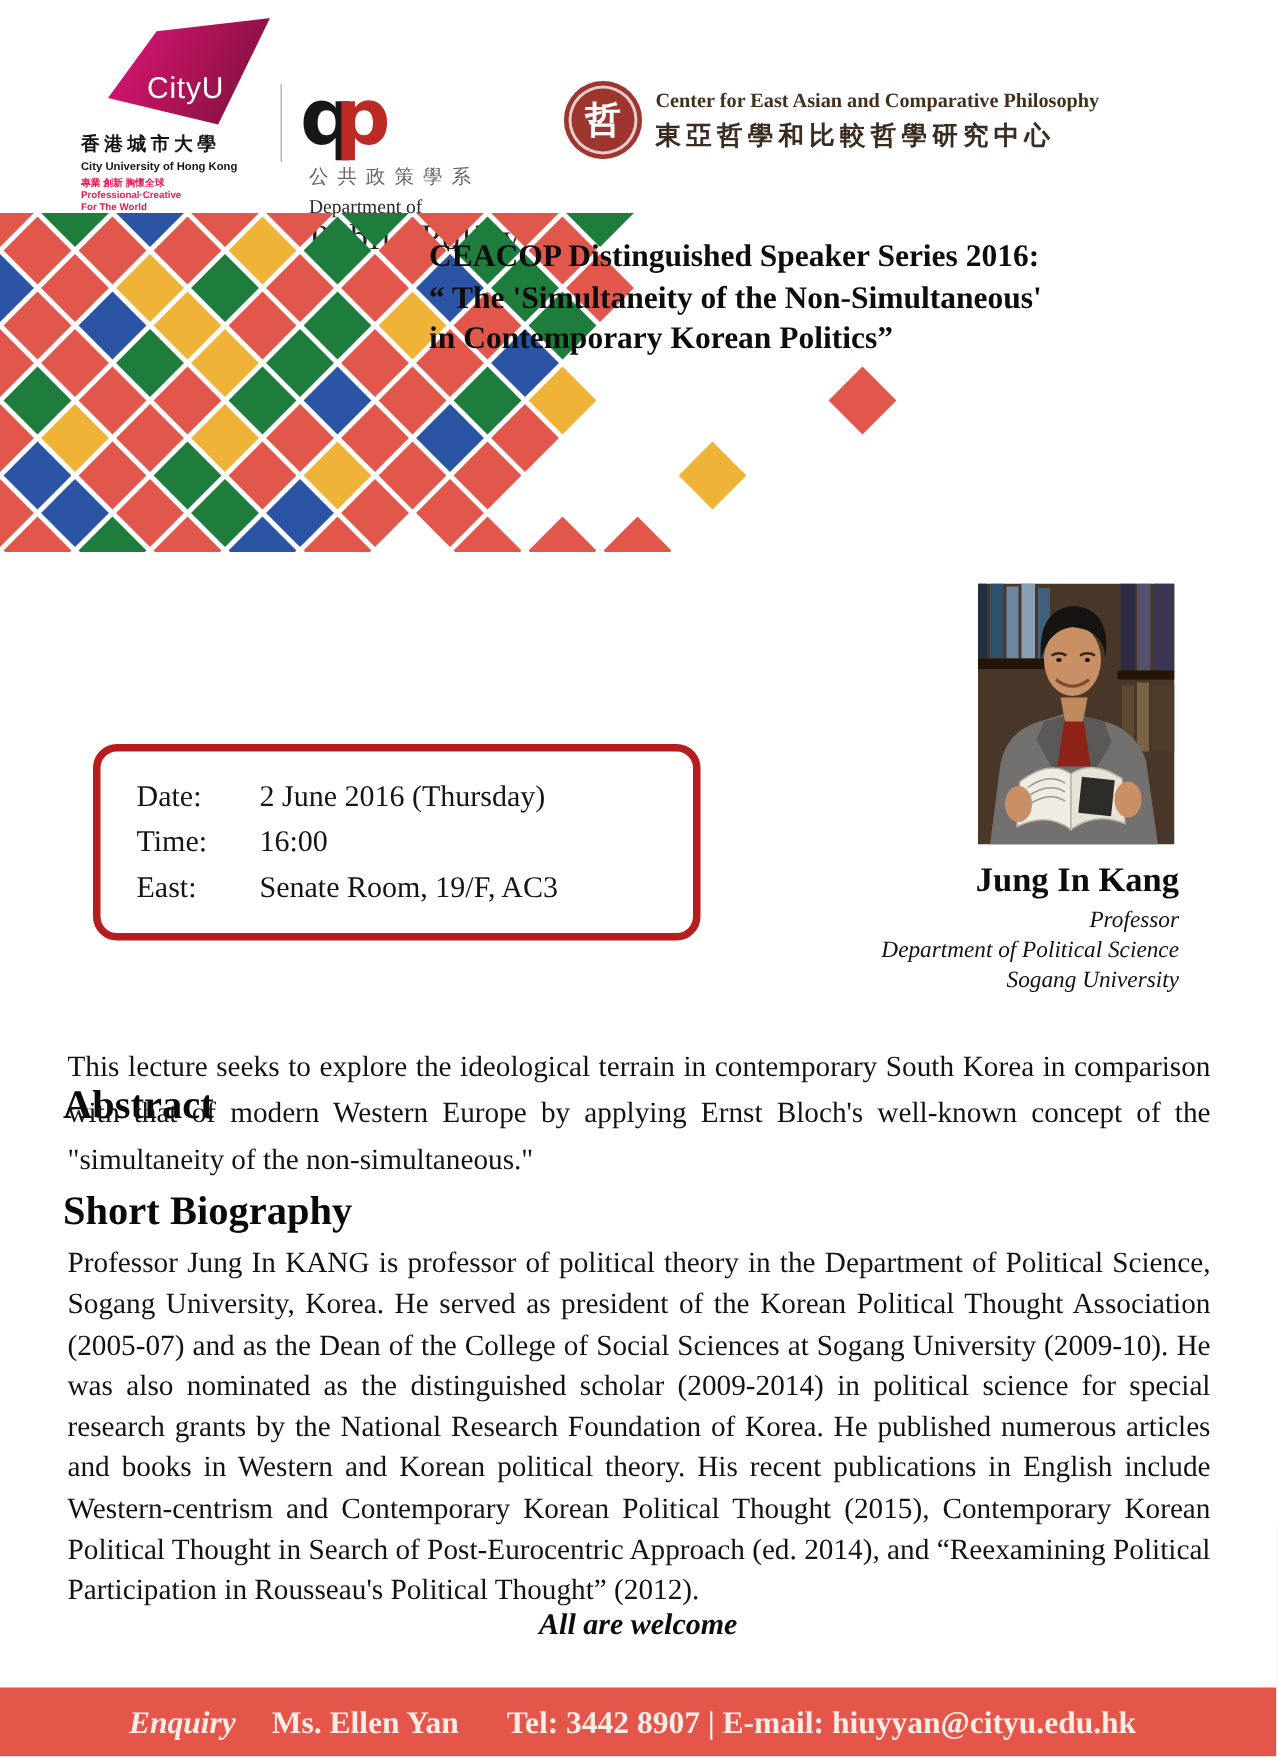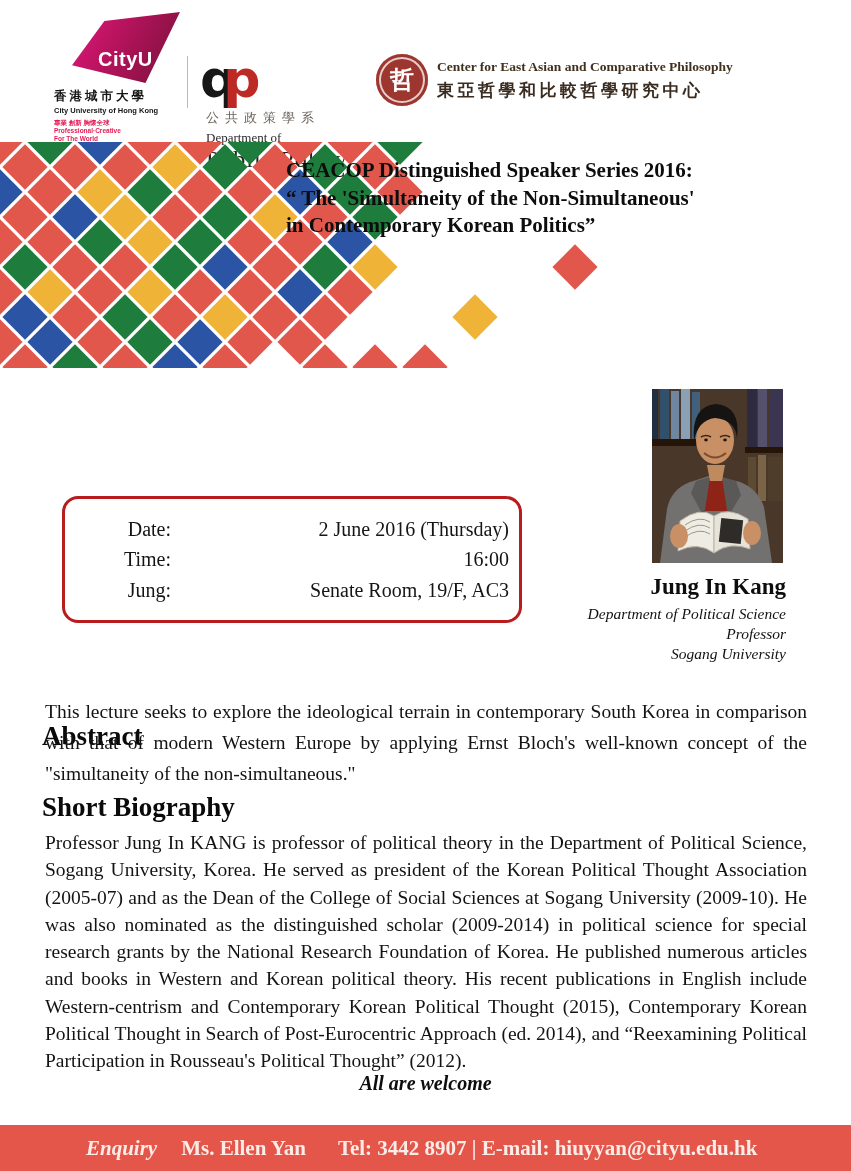--- a/index.html
+++ b/index.html
@@ -5,21 +5,21 @@
   html,body{margin:0;padding:0;background:#e9e9e9;}
   .page{position:relative;width:851px;height:1171px;background:#ffffff;overflow:hidden;
         font-family:"Liberation Serif","DejaVu Serif",serif;color:#151515;}
 
   
   .hdr-cityu{position:absolute;left:54px;top:12px;width:135px;}
   .cityu-mark{position:relative;width:108px;height:74px;margin-left:18px;
     background:linear-gradient(118deg,#e0187b 0%,#b5135c 42%,#741238 100%);
     clip-path:polygon(0% 72%,30% 12%,100% 0%,68% 96%);}
   .cityu-mark span{position:absolute;left:26px;top:36px;color:#fff;font-family:"Liberation Sans",sans-serif;
-    font-size:20px;font-weight:bold;letter-spacing:.5px;}
+    font-size:20px;font-weight:normal;letter-spacing:.5px;}
   .cityu-zh{font-size:12.5px;font-weight:bold;letter-spacing:3px;margin-top:2px;font-family:Liberation Mono, monospace;}
   .cityu-en{font-size:7.5px;font-weight:bold;font-family:"Liberation Sans",sans-serif;margin-top:1px;}
   .cityu-motto{color:#e61a54;font-family:"Liberation Sans",sans-serif;font-weight:bold;font-size:6.5px;line-height:1.25;margin-top:4px;}
   .hdr-divider{position:absolute;left:187px;top:56px;width:1px;height:52px;background:#b9b9b9;}
 
   .hdr-pp{position:absolute;left:200px;top:48px;display:flex;align-items:flex-start;flex-direction:column;}
   .pp-mark{font-family:"DejaVu Sans",sans-serif;font-weight:bold;font-size:52px;line-height:.9;letter-spacing:-14px;margin-top:8px;width:72px;}
   .pp-mark .q{color:#171717;}
   .pp-mark .p{color:#bd2a26;}
   .pp-text{margin-left:6px;}
@@ -38,21 +38,21 @@
   
   .band{position:absolute;left:0;top:142px;width:851px;height:226px;overflow:hidden;}
   .dm{position:absolute;transform:rotate(45deg);}
 
   
   .banner-title{position:absolute;right:5px;top:157px;width:560px;
     font-size:21px;font-weight:bold;line-height:1.32;color:#0d0d0d;z-index:2;}
 
   
   .event-title{position:absolute;left:45px;top:383px;width:600px;font-size:23px;font-weight:bold;line-height:1.42;color:#0d0d0d;}
-  .details-box{position:absolute;left:62px;top:496px;width:460px;border:3px solid #b91c1c;border-radius:16px;padding:15px 10px 15px 24px;box-sizing:border-box;text-align:right;}
+  .details-box{position:absolute;left:62px;top:496px;width:405px;border:5px solid #b91c1c;border-radius:16px;padding:15px 10px 15px 24px;box-sizing:border-box;}
   .detail-row{display:grid;grid-template-columns:82px 1fr;font-size:20px;line-height:1.52;}
 
   
   .photo{position:absolute;left:652px;top:389px;width:131px;height:174px;}
   .speaker-block{position:absolute;left:520px;top:574px;width:266px;text-align:right;}
   .speaker-name{font-size:23px;font-weight:bold;color:#0d0d0d;}
   .speaker-sub{font-style:italic;font-size:15.5px;line-height:1.28;margin-top:4px;color:#111;}
 
   
   .sec-h{position:absolute;left:42px;font-size:27px;font-weight:bold;color:#0a0a0a;}
@@ -204,21 +204,21 @@
   <div class="details-box">
     <div class="detail-row">
       <span>Date:</span>
       <span>2 June 2016 (Thursday)</span>
     </div>
     <div class="detail-row">
       <span>Time:</span>
       <span>16:00</span>
     </div>
     <div class="detail-row">
-      <span>Jung:</span>
+      <span>East:</span>
       <span>Senate Room, 19/F, AC3</span>
     </div>
   </div>
 
   <div class="photo">
     <svg viewBox="0 0 131 174" width="131" height="174">
       <rect width="131" height="174" fill="#49372a"></rect>
       <rect x="0" y="0" width="6" height="50" fill="#203040"></rect>
       <rect x="8" y="0" width="9" height="50" fill="#31506b"></rect>
       <rect x="19" y="2" width="8" height="48" fill="#6e86a0"></rect>
@@ -249,22 +249,22 @@
       <rect x="68" y="130" width="22" height="24" fill="#2e2c28" transform="rotate(6 79 142)"></rect>
       <path d="M33 136 Q47 126 58 133 M33 142 Q47 132 58 139 M33 148 Q47 138 58 145" stroke="#9b968a" stroke-width="1" fill="none"></path>
       <ellipse cx="27" cy="147" rx="9" ry="12" fill="#c99066"></ellipse>
       <ellipse cx="100" cy="144" rx="9" ry="12" fill="#c99066"></ellipse>
     </svg>
   </div>
 
   <div class="speaker-block">
     <div class="speaker-name">Jung In Kang</div>
     <div class="speaker-sub">
+      <div>Professor</div>
       <div>Department of Political Science</div>
-      <div>Professor</div>
       <div>Sogang University</div>
     </div>
   </div>
 
   <div class="sec-h abstract-h">Abstract</div>
   <div class="abstract-p">This lecture seeks to explore the ideological terrain in contemporary South Korea in comparison with that of modern Western Europe by applying Ernst Bloch's well-known concept of the "simultaneity of the non-simultaneous."</div>
 
   <div class="sec-h bio-h">Short Biography</div>
   <div class="bio-p">Professor Jung In KANG is professor of political theory in the Department of Political Science, Sogang University, Korea. He served as president of the Korean Political Thought Association (2005-07) and as the Dean of the College of Social Sciences at Sogang University (2009-10). He was also nominated as the distinguished scholar (2009-2014) in political science for special research grants by the National Research Foundation of Korea. He published numerous articles and books in Western and Korean political theory. His recent publications in English include Western-centrism and Contemporary Korean Political Thought (2015), Contemporary Korean Political Thought in Search of Post-Eurocentric Approach (ed. 2014), and “Reexamining Political Participation in Rousseau's Political Thought” (2012).</div>
 

